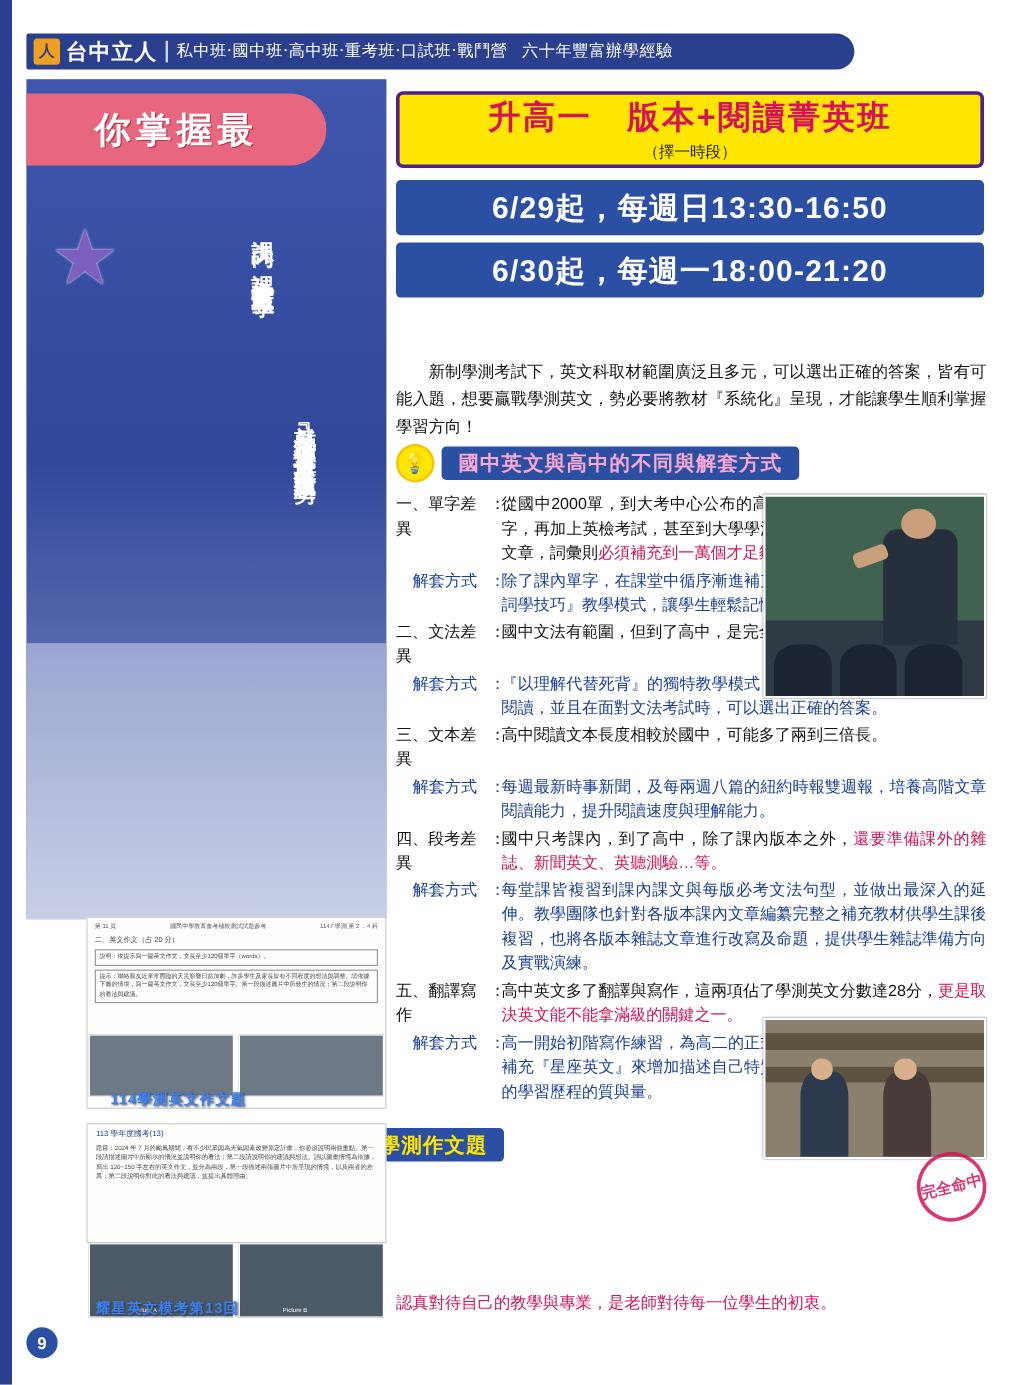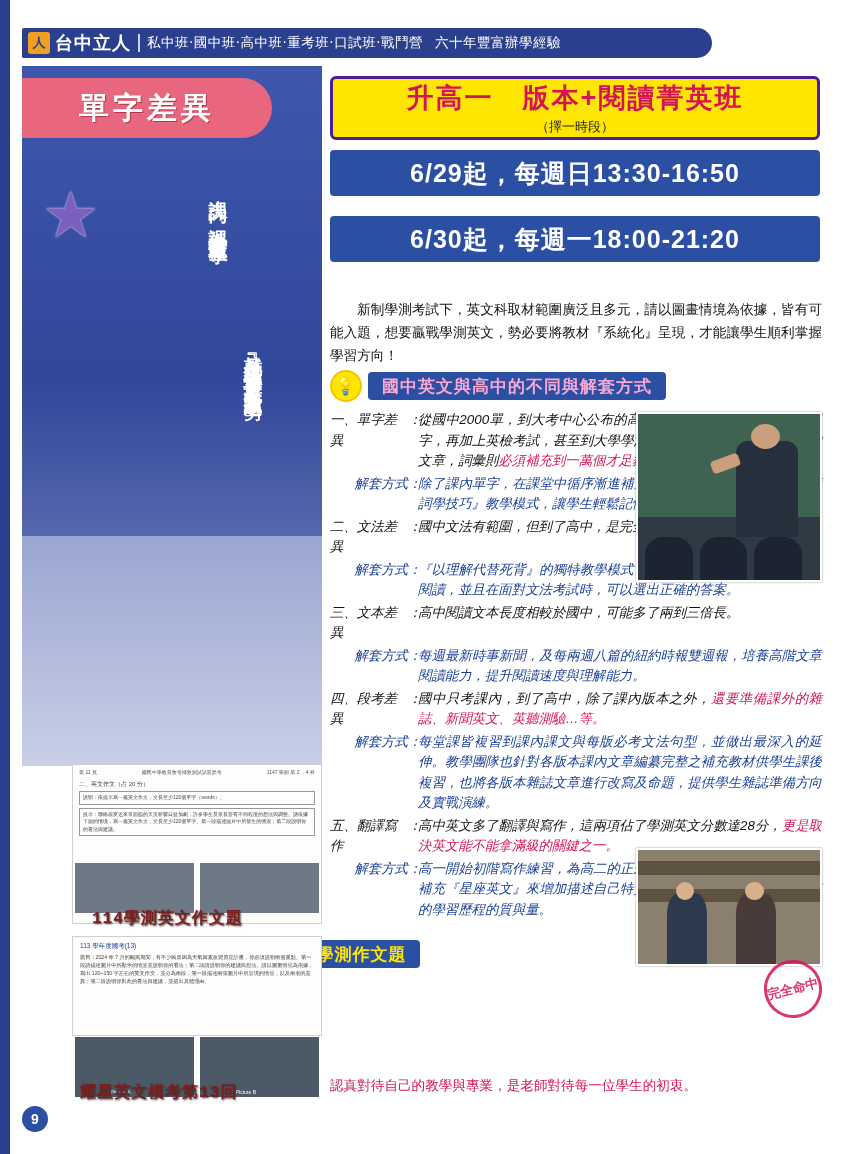--- a/index.html
+++ b/index.html
@@ -80,21 +80,21 @@
     background:#ffe600; border:3px solid #4c1d95; border-radius:6px;
     display:flex; flex-direction:column; align-items:center; justify-content:center;
   }
   .headbox .t1 { font-size:27px; font-weight:bold; color:#d4145a; letter-spacing:2px; }
   .headbox .t2 { font-size:13px; color:#222; margin-top:2px; }
   .timebox {
     position:absolute; left:330px; top:150px; width:490px; height:46px;
     background:#2b4fa2; border-radius:4px;
     display:flex; align-items:center; justify-content:center;
   }
-  .timebox2 { top:216px; }
+  .timebox2 { top:202px; }
   .timebox span { color:#ffffff; font-size:25px; font-weight:bold; letter-spacing:1px; }
 
   
   .intro {
     position:absolute; left:330px; top:298px; width:492px;
     font-size:13.6px; line-height:23px; color:#111; text-align:justify;
     text-indent:2em;
   }
 
   
@@ -113,23 +113,23 @@
   .sechead .bar span { color:#f9a8d4; font-size:17px; font-weight:bold; letter-spacing:1px; }
   #sec1 { left:330px; top:370px; }
   #sec2 { left:108px; top:938px; }
   #sec2 .bar span { color:#ffe600; }
 
   
   .body-list {
     position:absolute; left:330px; top:410px; width:492px;
     font-size:13.4px; line-height:20.5px; color:#111;
   }
-  .row { display:flex; margin-bottom:2px;font-style:italic; }
+  .row { display:flex; margin-bottom:2px; }
   .row .lbl { width:78px; flex:none; color:#111; }
-  .row .lbl.ans { color:#1b3f96;text-align:right; }
+  .row .lbl.ans { color:#1b3f96; }
   .row .colon { width:10px; flex:none; }
   .row .txt { flex:1; text-align:justify; }
   .row.answer .txt { color:#1b3f96; }
   .hl { color:#d4145a; }
 
   
   .photo {
     position:absolute; border:2px solid #fff; box-shadow:0 0 2px rgba(0,0,0,.4);
     background:#5c6a78; overflow:hidden;
   }
@@ -152,22 +152,22 @@
     position:absolute; left:72px; top:764px; width:250px; height:160px;
     background:#fdfdfb; border:1px solid #cfcfcf;
     font-size:5px; color:#444; padding:4px 6px; line-height:7.5px; overflow:hidden;
   }
   .scan .hdr { display:flex; justify-content:space-between; font-size:5px; color:#555; }
   .scan .sub { font-size:6px; margin-top:4px; }
   .scan .boxline { border:1px solid #999; padding:2px 3px; margin-top:3px; font-size:5px; }
   .scanimgs { position:absolute; left:74px; top:862px; width:246px; height:52px; display:flex; gap:4px; }
   .scanimgs div { flex:1; background:#6d7a86; border:1px solid #fff; }
   .caption-yellow {
-    position:absolute; font-size:16px; font-weight:bold; color:#7f1d1d;
-    text-shadow:1px 1px 2px #333; letter-spacing:1px;font-family:Liberation Mono, monospace;
+    position:absolute; font-size:12px; font-weight:bold; color:#3b82f6;
+    text-shadow:1px 1px 2px #333; letter-spacing:1px;
   }
   #cap1 { left:92px; top:908px; }
   #cap2 { left:80px; top:1082px; }
 
   .scan2 {
     position:absolute; left:72px; top:936px; width:250px; height:100px;
     background:#fdfdfb; border:1px solid #cfcfcf;
     font-size:5.2px; color:#444; padding:5px 7px; line-height:8px; overflow:hidden;
   }
   .scan2 .t { font-size:6.5px; color:#1b3f96; margin-bottom:3px; }
@@ -215,38 +215,38 @@
     <div class="brand">台中立人</div>
     <div class="divider"></div>
     <div class="courses">私中班‧國中班‧高中班‧重考班‧口試班‧戰鬥營</div>
     <div class="years">六十年豐富辦學經驗</div>
   </div>
 
   <div class="leftcol">
     <div class="lower"></div>
   </div>
   <div class="badge-pill">
-    <span>單字差異</span>
+    <span>你掌握最</span>
   </div>
   <div class="star-glyph">★</div>
   <div class="vtext a">課內＋課外全方位教學，</div>
   <div class="vtext b">就是『耀』你掌握最『星』考題趨勢</div>
 
   <div class="headbox">
     <div class="t1">升高一　版本+閱讀菁英班</div>
     <div class="t2">（擇一時段）</div>
   </div>
   <div class="timebox">
     <span>6/29起，每週日13:30-16:50</span>
   </div>
   <div class="timebox timebox2">
     <span>6/30起，每週一18:00-21:20</span>
   </div>
 
-  <div class="intro">新制學測考試下，英文科取材範圍廣泛且多元，請以圖畫情境為依據，皆有可能入題，想要贏戰學測英文，勢必要將教材『系統化』呈現，才能讓學生順利掌握學習方向！</div>
+  <div class="intro">新制學測考試下，英文科取材範圍廣泛且多元，可以選出正確的答案，皆有可能入題，想要贏戰學測英文，勢必要將教材『系統化』呈現，才能讓學生順利掌握學習方向！</div>
 
   <div class="sechead" id="sec1">
     <div class="bulb">💡</div>
     <div class="bar">
       <span>國中英文與高中的不同與解套方式</span>
     </div>
   </div>
 
   <div class="body-list" id="body-list">
       <div class="row">

